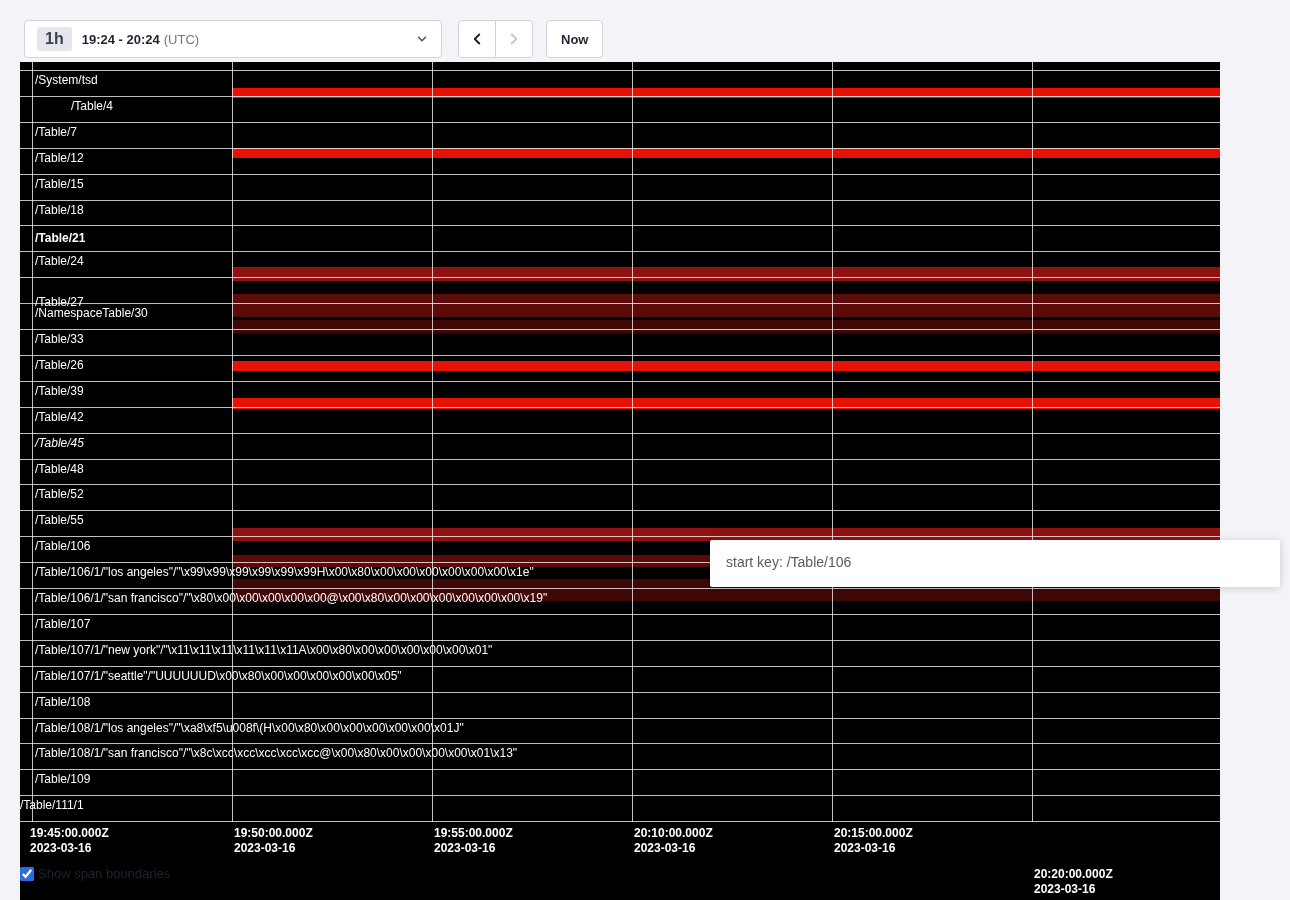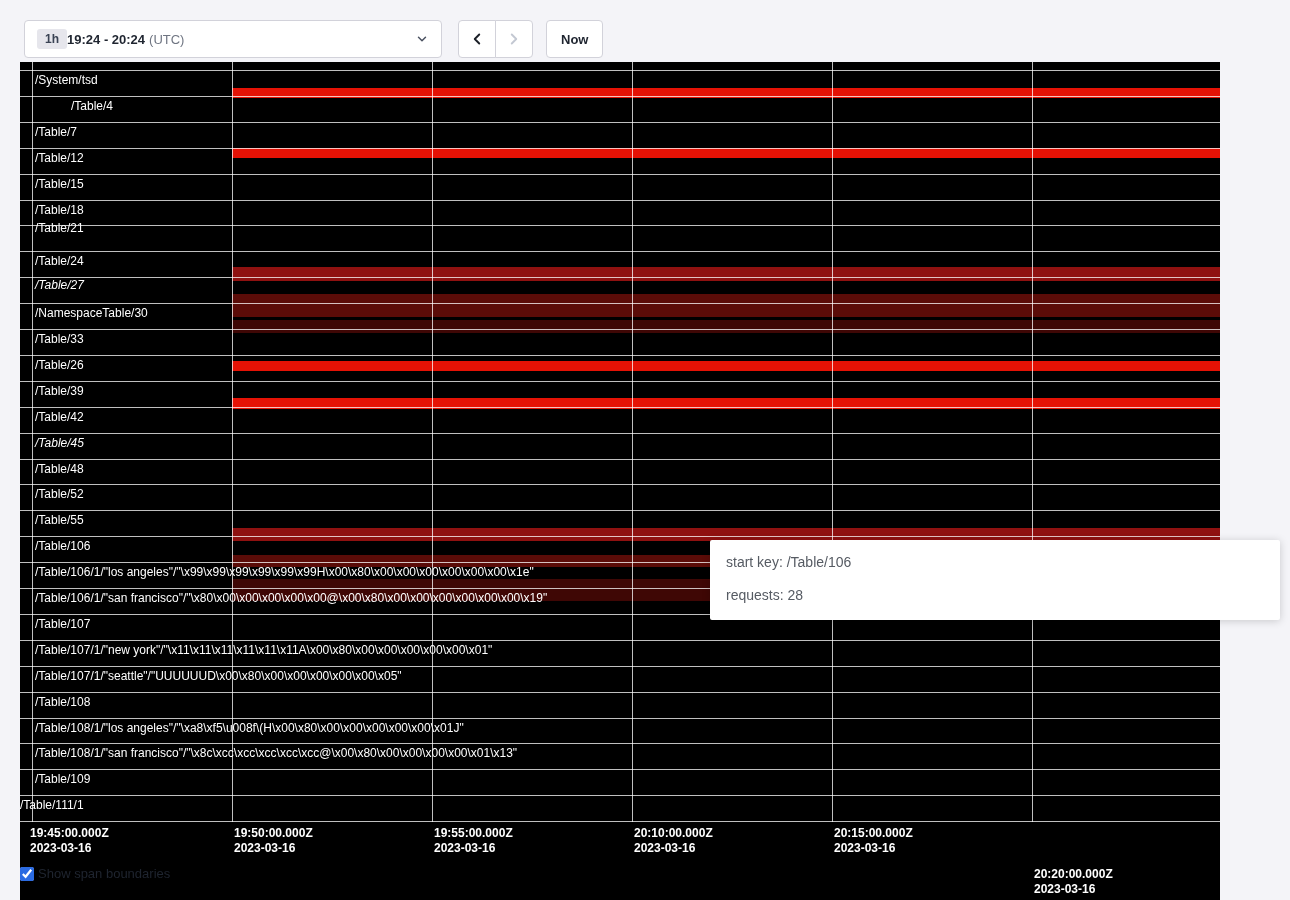--- a/index.html
+++ b/index.html
@@ -10,22 +10,22 @@
     position: relative;
     overflow: hidden;
   }
   
   .time-select {
     position: absolute; left: 24px; top: 20px; width: 418px; height: 38px;
     background: #fff; border: 1px solid #d2d2da; border-radius: 4px;
     display: flex; align-items: center; padding: 0 12px; cursor: pointer;
   }
   .badge {
-    background: #e6e6ec; border-radius: 3px; font-size: 12px; font-weight: 700;
-    color: #3a4354; padding: 3px 8px; margin-right: 0;
+    background: #e6e6ec; border-radius: 3px; font-size: 16px; font-weight: 700;
+    color: #3a4354; padding: 3px 8px; margin-right: 10px;
   }
   .range { font-size: 13px; font-weight: 700; color: #1f2530; margin-right: 4px; }
   .tz { font-size: 13px; color: #6f7582; }
   .chev { margin-left: auto; display: flex; color: #4a5160; }
   .nav-group { position: absolute; left: 458px; top: 20px; display: flex; }
   button { font-family: inherit; }
   .nav {
     width: 38px; height: 38px; background: #fff; border: 1px solid #d2d2da;
     display: flex; align-items: center; justify-content: center; cursor: pointer;
   }
@@ -140,23 +140,23 @@
     <div class="vline" style="left: 412px; height: 760.1px;"></div>
     <div class="vline" style="left: 612px; height: 760.1px;"></div>
     <div class="vline" style="left: 812px; height: 760.1px;"></div>
     <div class="vline" style="left: 1012px; height: 760.1px;"></div>
     <div class="rowlabel" style="left: 15px; top: 11px;">/System/tsd</div>
     <div class="rowlabel" style="left: 15px; top: 36.9px; margin-left: 36px;">/Table/4</div>
     <div class="rowlabel" style="left: 15px; top: 62.8px;">/Table/7</div>
     <div class="rowlabel" style="left: 15px; top: 88.7px;">/Table/12</div>
     <div class="rowlabel" style="left: 15px; top: 114.6px;">/Table/15</div>
     <div class="rowlabel" style="left: 15px; top: 140.5px;">/Table/18</div>
-    <div class="rowlabel" style="left: 15px; top: 159px;">/Table/21</div>
+    <div class="rowlabel" style="left: 15px; top: 169px; font-weight: bold;">/Table/21</div>
     <div class="rowlabel" style="left: 15px; top: 192.3px;">/Table/24</div>
-    <div class="rowlabel" style="left: 15px; top: 216px; font-style: italic;">/Table/27</div>
+    <div class="rowlabel" style="left: 15px; top: 233px;">/Table/27</div>
     <div class="rowlabel" style="left: 15px; top: 244.1px;">/NamespaceTable/30</div>
     <div class="rowlabel" style="left: 15px; top: 270px;">/Table/33</div>
     <div class="rowlabel" style="left: 15px; top: 295.9px;">/Table/26</div>
     <div class="rowlabel" style="left: 15px; top: 321.8px;">/Table/39</div>
     <div class="rowlabel" style="left: 15px; top: 347.7px;">/Table/42</div>
     <div class="rowlabel" style="left: 15px; top: 373.6px; font-style: italic;">/Table/45</div>
     <div class="rowlabel" style="left: 15px; top: 399.5px;">/Table/48</div>
     <div class="rowlabel" style="left: 15px; top: 425.4px;">/Table/52</div>
     <div class="rowlabel" style="left: 15px; top: 451.3px;">/Table/55</div>
     <div class="rowlabel" style="left: 15px; top: 477.2px;">/Table/106</div>
@@ -191,19 +191,18 @@
       <div>2023-03-16</div>
     </div>
     <div class="axislabel" style="left: 1014px; top: 805px;">
       <div>20:20:00.000Z</div>
       <div>2023-03-16</div>
     </div>
   </div>
 
 <div class="tooltip">
   <div class="line">start key: /Table/106</div>
-  <div class="line">requests: 28</div>
 </div>
 
 <label class="footer">
   <input type="checkbox" checked="" style="">
   <span>Show span boundaries</span>
 </label>
 
 </body></html>

